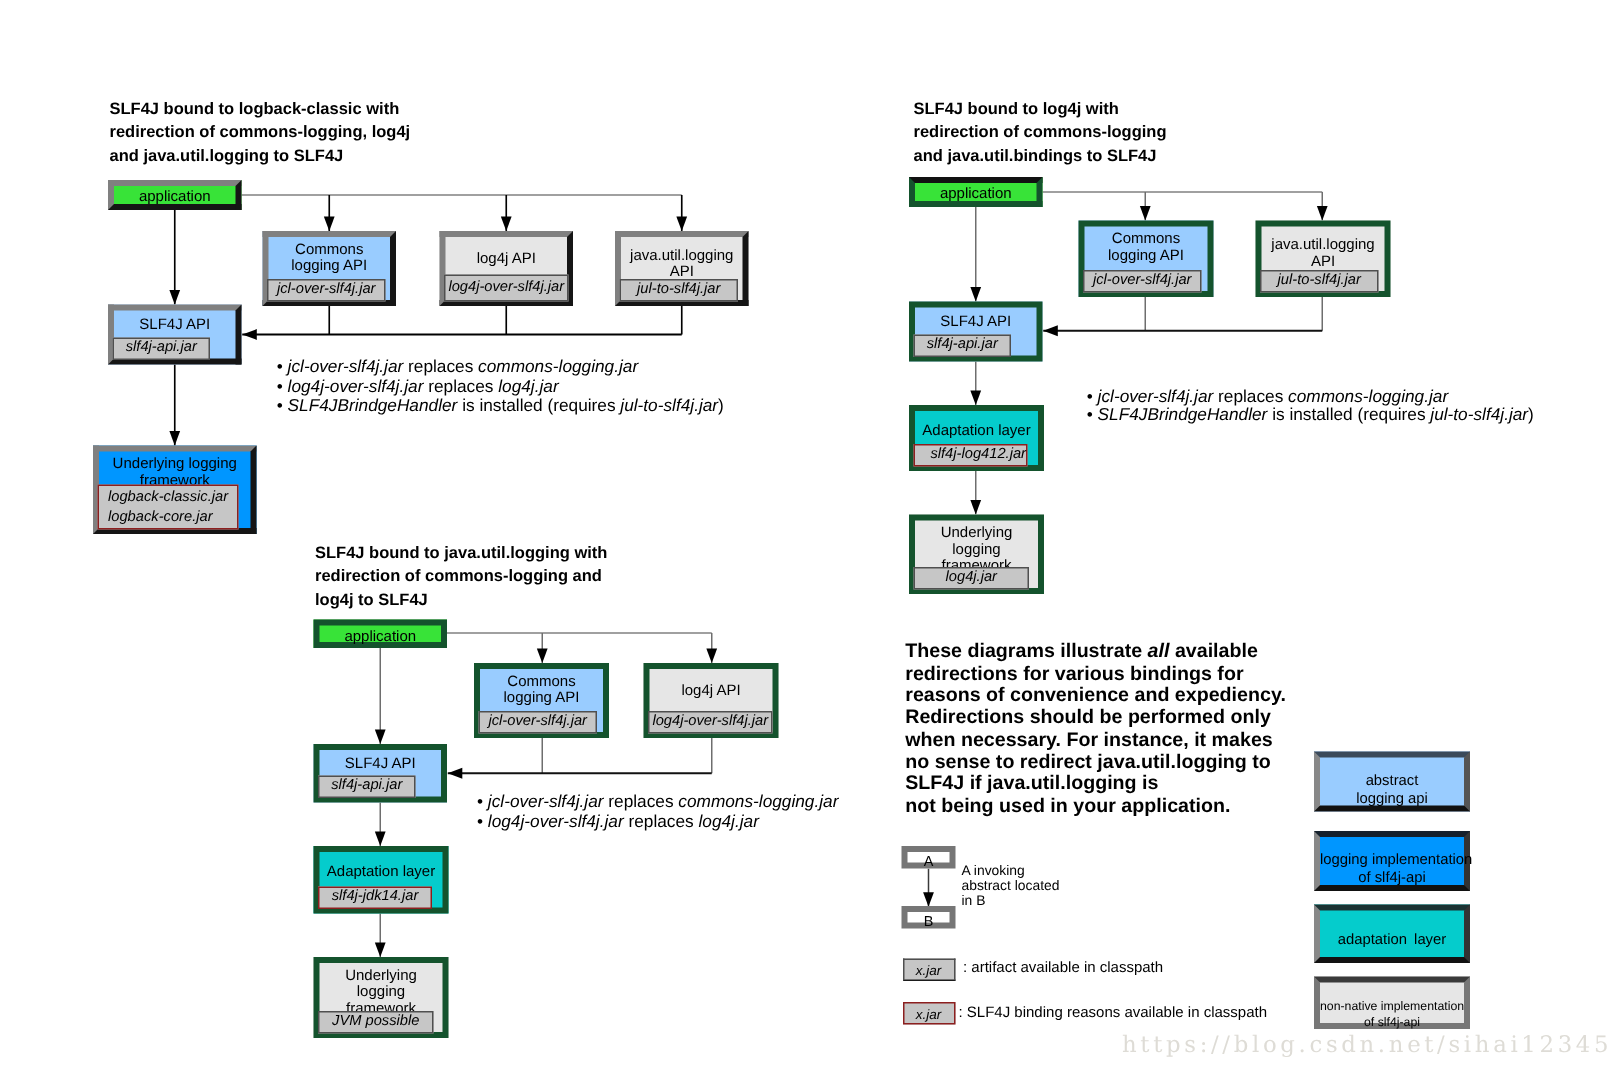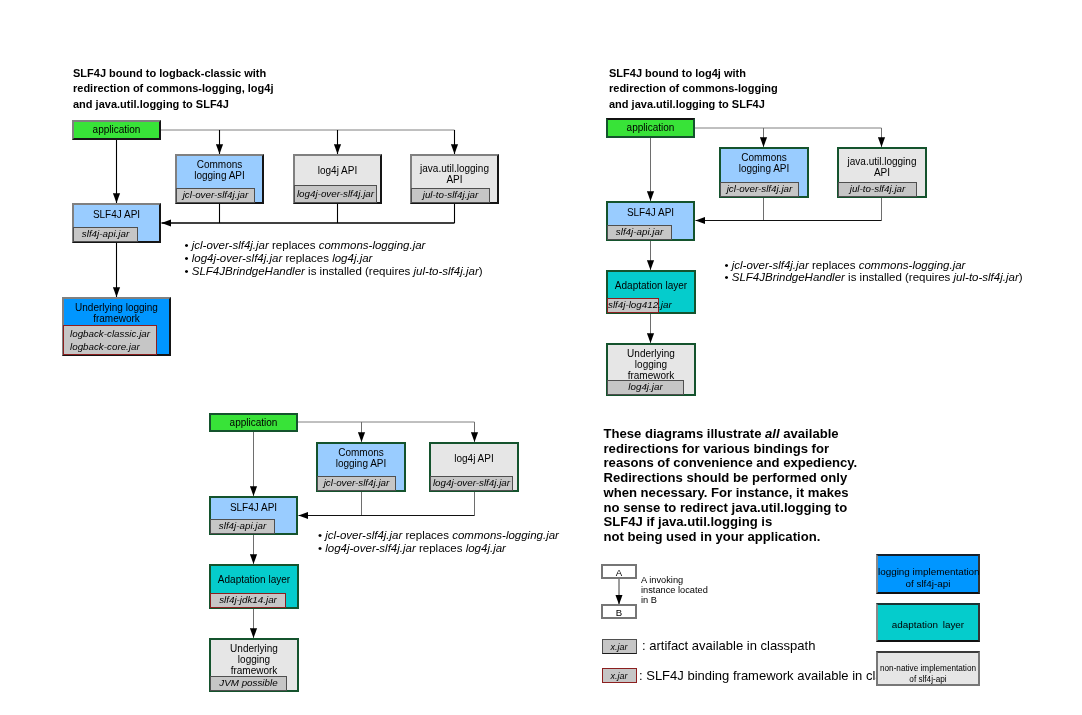--- a/index.html
+++ b/index.html
@@ -2,33 +2,33 @@
 <html><head>
 <meta charset="utf-8">
 <title>SLF4J binding diagrams</title>
 <style>
   html,body{margin:0;padding:0;background:#ffffff;}
   body{width:1082px;height:715px;position:relative;overflow:hidden;
        font-family:"Liberation Sans",sans-serif;color:#000;}
   #stage{position:absolute;left:0;top:0;width:1082px;height:715px;}
   .hd{position:absolute;font-weight:bold;font-size:11px;line-height:15.65px;
       white-space:pre;}
-  .box{position:absolute;box-sizing:border-box;border:2px solid #14532d;}
+  .box{position:absolute;box-sizing:border-box;border:4px solid #14532d;}
   .box.d1{border-color:#808080 #151515 #151515 #808080;}
   .bx-lbl{position:absolute;left:0;right:0;text-align:center;font-size:10px;
           line-height:10.8px;white-space:pre;}
   .jar{position:absolute;box-sizing:border-box;border:1px solid #4f4f4f;
        background:#c6c6c6;font-style:italic;font-size:9.8px;text-align:center;
        white-space:pre;line-height:10.4px;padding-top:1px;}
   .jar.red{border-color:#8c1f1f;}
   .bullets{position:absolute;font-style:italic;font-size:11.5px;line-height:12.9px;
            white-space:pre;}
   .para{position:absolute;font-weight:bold;font-size:13.1px;line-height:14.7px;
         white-space:pre;}
-  .lg{position:absolute;font-size:13px;line-height:9.8px;white-space:pre;}
+  .lg{position:absolute;font-size:10px;line-height:9.8px;white-space:pre;}
   .lg.ab{font-size:9.25px;line-height:9.8px;}
   .sw-lbl{font-size:9.9px;line-height:11.6px;}
   .sw-sm{font-size:8.2px;line-height:10.6px;}
   .wm{position:absolute;font-family:"DejaVu Serif",serif;font-size:15.2px;
       color:#dedcd6;letter-spacing:2.45px;white-space:pre;}
   svg.conn{position:absolute;left:0;top:0;width:1082px;height:715px;
            overflow:visible;pointer-events:none;}
 </style>
 </head>
 <body>
@@ -118,21 +118,21 @@
     <div class="bx-lbl" style="top:4px;">Underlying logging
 framework</div>
     <div class="jar red" style="left:-1px;bottom:-1px;width:94px;height:30px;text-align:left;padding-left:6px;line-height:13px;padding-top:1px;">logback-classic.jar
 logback-core.jar</div>
   </div>
 
   <div class="bullets" style="left:184.5px;top:239px;"><div><span style="font-style: normal;">• </span><span style="font-style: italic;">jcl-over-slf4j.jar</span><span style="font-style: normal;"> replaces </span><span style="font-style: italic;">commons-logging.jar</span></div><div><span style="font-style: normal;">• </span><span style="font-style: italic;">log4j-over-slf4j.jar</span><span style="font-style: normal;"> replaces </span><span style="font-style: italic;">log4j.jar</span></div><div><span style="font-style: normal;">• </span><span style="font-style: italic;">SLF4JBrindgeHandler</span><span style="font-style: normal;"> is installed (requires </span><span style="font-style: italic;">jul-to-slf4j.jar</span><span style="font-style: normal;">)</span></div></div>
 
   <div class="hd" style="left:609px;top:65.5px;">SLF4J bound to log4j with
 redirection of commons-logging
-and java.util.logging to SLF4J</div>
+and java.util.bindings to SLF4J</div>
 
   <div class="box" style="left:606px;top:118px;width:89px;height:20px;background:#38e338;border-top-color:#111;">
     <div class="bx-lbl" style="top:3px;">application</div>
   </div>
 
   <div class="box" style="left:719px;top:147px;width:90px;height:51px;background:#99ccff;">
     <div class="bx-lbl" style="top:4px;">Commons
 logging API</div>
     <div class="jar" style="left:-1px;bottom:-1px;width:79px;height:15px;">jcl-over-slf4j.jar</div>
   </div>
@@ -143,32 +143,35 @@
     <div class="jar" style="left:-1px;bottom:-1px;width:79px;height:15px;">jul-to-slf4j.jar</div>
   </div>
 
   <div class="box" style="left:606px;top:201px;width:89px;height:40px;background:#99ccff;">
     <div class="bx-lbl" style="top:5px;">SLF4J API</div>
     <div class="jar" style="left:-1px;bottom:-1px;width:65px;height:15px;">slf4j-api.jar</div>
   </div>
 
   <div class="box" style="left:606px;top:270px;width:90px;height:44px;background:#05cccc;">
     <div class="bx-lbl" style="top:8.5px;">Adaptation layer</div>
-    <div class="jar red" style="left:-1px;bottom:-1px;width:52px;height:15px;">slf4j-log412.jar</div>
+    <div class="jar red" style="left:-1px;bottom:-1px;width:76px;height:15px;text-align:right;">slf4j-log412.jar</div>
   </div>
 
   <div class="box" style="left:606px;top:343px;width:90px;height:53px;background:#e6e6e6;">
     <div class="bx-lbl" style="top:4px;">Underlying
 logging
 framework</div>
     <div class="jar" style="left:-1px;bottom:-1px;width:77px;height:15px;">log4j.jar</div>
   </div>
 
   <div class="bullets" style="left:724.5px;top:258.5px;"><div><span style="font-style: normal;">• </span><span style="font-style: italic;">jcl-over-slf4j.jar</span><span style="font-style: normal;"> replaces </span><span style="font-style: italic;">commons-logging.jar</span></div><div><span style="font-style: normal;">• </span><span style="font-style: italic;">SLF4JBrindgeHandler</span><span style="font-style: normal;"> is installed (requires </span><span style="font-style: italic;">jul-to-slf4j.jar</span><span style="font-style: normal;">)</span></div></div>
 
+  <div class="hd" style="left:210px;top:361.5px;">SLF4J bound to java.util.logging with
+redirection of commons-logging and
+log4j to SLF4J</div>
 
   <div class="box" style="left:209px;top:413px;width:89px;height:19px;background:#38e338;">
     <div class="bx-lbl" style="top:3px;">application</div>
   </div>
 
   <div class="box" style="left:316px;top:442px;width:90px;height:50px;background:#99ccff;">
     <div class="bx-lbl" style="top:4px;">Commons
 logging API</div>
     <div class="jar" style="left:-1px;bottom:-1px;width:79px;height:15px;">jcl-over-slf4j.jar</div>
   </div>
@@ -206,34 +209,39 @@
 SLF4J if java.util.logging is
 not being used in your application.</span></div>
 
   <div class="box" style="left:601px;top:564px;width:36px;height:15px;background:#fff;border-color:#767676;">
     <div class="bx-lbl" style="top:2px;font-size:9.6px;">A</div>
   </div>
   <div class="box" style="left:601px;top:604px;width:36px;height:15px;background:#fff;border-color:#767676;">
     <div class="bx-lbl" style="top:2px;font-size:9.6px;">B</div>
   </div>
   <div class="lg ab" style="left:641px;top:576px;">A invoking
-instance located
+abstract located
 in B</div>
 
   <div class="jar" style="left:601.5px;top:638.5px;width:35px;height:15px;font-size:9px;line-height:10px;padding-top:2px;border-bottom-color:#1b1b1b;">x.jar</div>
   <div class="lg" style="left:642px;top:641px;">: artifact available in classpath</div>
 
   <div class="jar red" style="left:601.5px;top:668px;width:35px;height:15px;font-size:9px;line-height:10px;padding-top:2px;">x.jar</div>
-  <div class="lg" style="left:639px;top:671px;">: SLF4J binding framework available in classpath</div>
-
+  <div class="lg" style="left:639px;top:671px;">: SLF4J binding reasons available in classpath</div>
+
+  <div class="box" style="left:876px;top:501px;width:104px;height:40px;background:#99ccff;border-color:#3b4a5a #555 #111 #888;">
+    <div class="bx-lbl sw-lbl" style="top:10px;">abstract
+logging api</div>
+  </div>
   <div class="box" style="left:876px;top:554px;width:104px;height:40px;background:#0096ff;border-color:#15202c #333 #111 #888;">
     <div class="bx-lbl sw-lbl" style="top:10px;">logging implementation
 of slf4j-api</div>
   </div>
   <div class="box" style="left:876px;top:603px;width:104px;height:39px;background:#05cccc;border-color:#1b3333 #333 #111 #888;">
     <div class="bx-lbl sw-lbl" style="top:14px;word-spacing:2px;">adaptation layer</div>
   </div>
   <div class="box" style="left:876px;top:651px;width:104px;height:35px;background:#e6e6e6;border-color:#3a3a3a #777 #777 #777;">
     <div class="bx-lbl sw-sm" style="top:11px;">non-native implementation
 of slf4j-api</div>
   </div>
 
+  <div class="wm" style="left:748px;top:687px;">https://blog.csdn.net/sihai12345</div>
 </div>
 
 </body></html>

